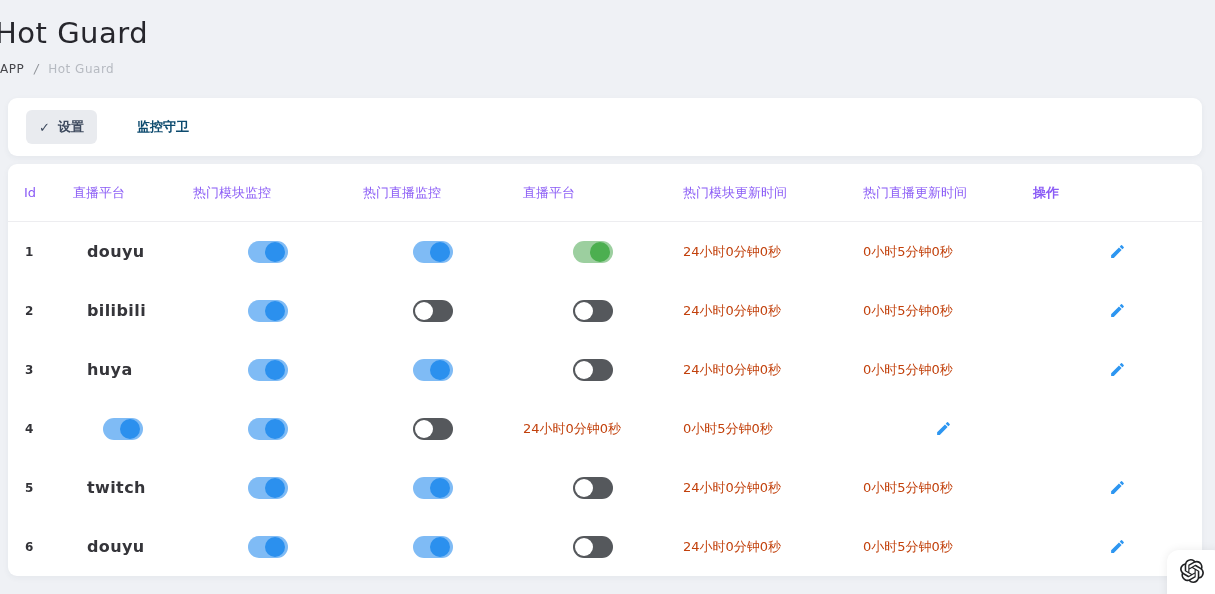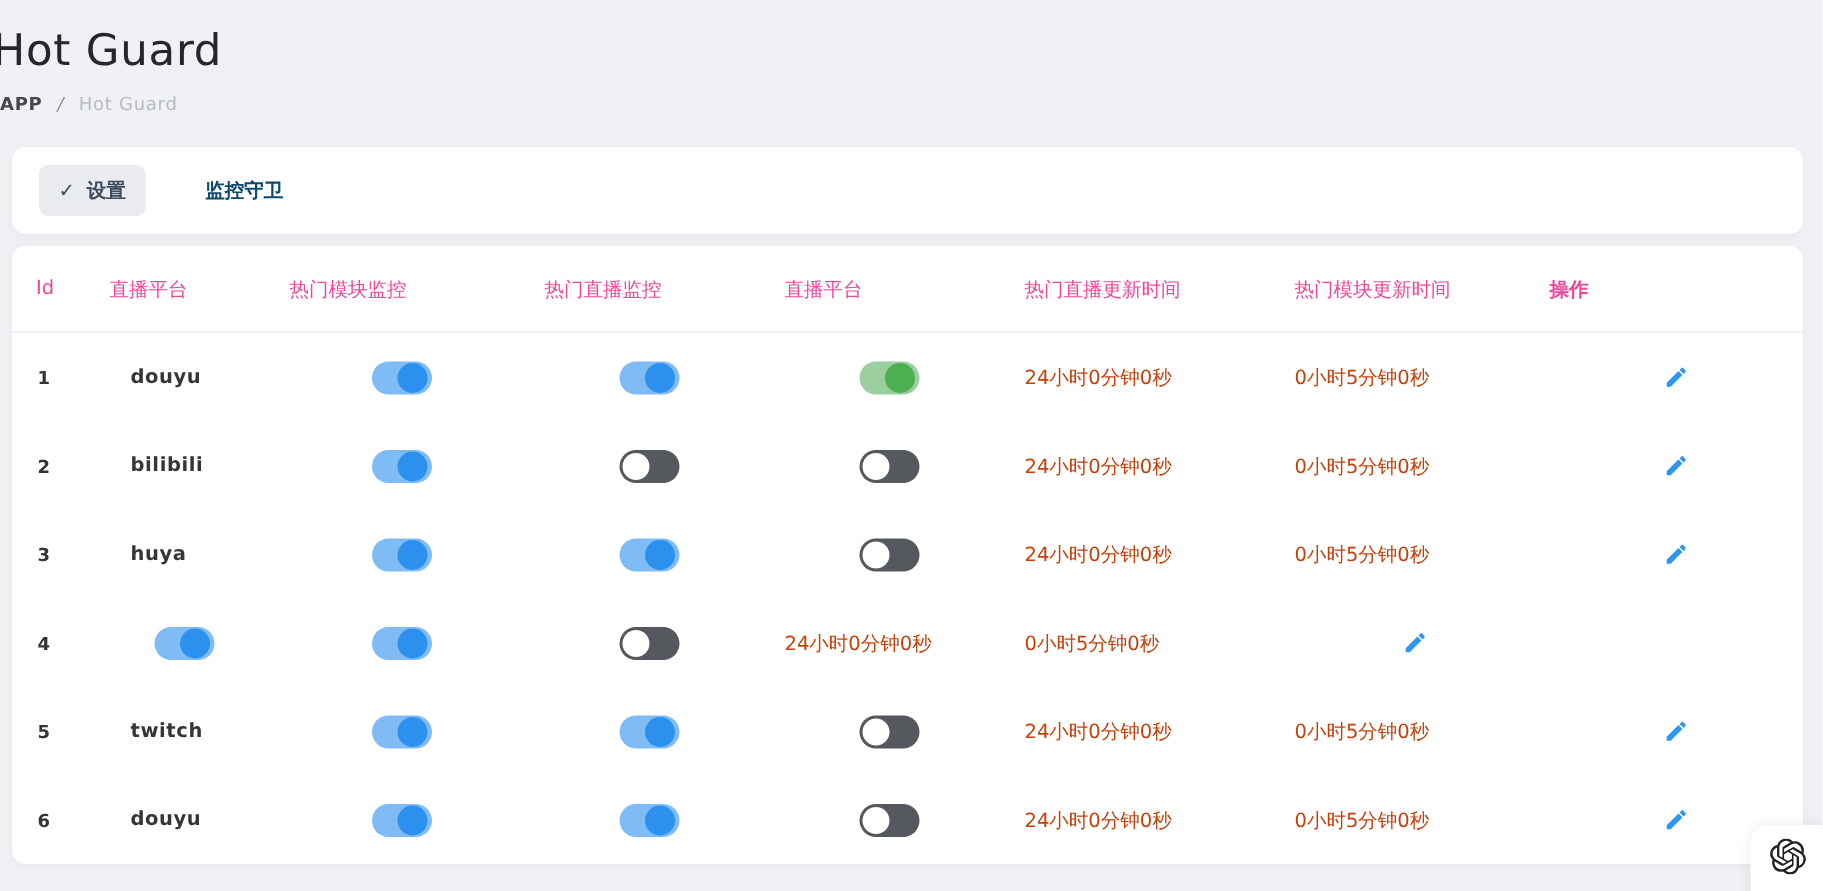--- a/index.html
+++ b/index.html
@@ -5,48 +5,48 @@
   html,body { margin:0; padding:0; }
   body {
     width:1215px; height:594px; overflow:hidden; position:relative;
     background:#eff1f5;
     font-family:"DejaVu Sans","Liberation Sans",sans-serif;
   }
   
   .page-header { padding-top:16px; margin-left:-5px; }
   .page-title { font-size:29px; font-weight:500; color:#26262c; letter-spacing:0.5px; line-height:34px; }
   .breadcrumb { margin-top:12px; margin-left:5px; font-size:12px; display:flex; align-items:center; gap:10px; }
-  .crumb-root { color:#46464b; font-weight:700; letter-spacing:0.5px; }
+  .crumb-root { color:#46464b; font-weight:400; letter-spacing:0.5px; }
   .crumb-sep  { color:#8e9197; font-style:italic; }
   .crumb-current { color:#b6bac1; letter-spacing:0.5px; }
 
   
   .card { background:#ffffff; border-radius:9px; box-shadow:0 2px 6px rgba(40,50,70,0.05); }
   .tabs-card { margin:22px 13px 0 8px; height:58px; display:flex; align-items:center; padding-left:18px; box-sizing:border-box; }
   .table-card { margin:8px 13px 0 8px; height:412px; overflow:hidden; }
 
   
   .tab-chip {
     display:flex; align-items:center; gap:8px;
     background:#e9ebef; border-radius:6px; padding:8px 13px;
     font-size:13px; font-weight:600; color:#3e4a5e; cursor:pointer;
   }
   .tab-chip .check { font-size:13px; color:#3e4a5e; }
   .tab-plain { margin-left:40px; font-size:13px; font-weight:600; color:#0c4a6e; cursor:pointer; }
 
   
   .grid { display:grid; grid-template-columns:55px 120px 170px 160px 160px 180px 180px 1fr; }
   .thead { height:57px; border-bottom:1px solid #ededf0; align-items:center; }
-  .th { font-size:13px; color:#ec4899; padding-left:10px; }
+  .th { font-size:13px; color:#8b5cf6; padding-left:10px; }
   .th.first { padding-left:16px; }
   .th.center { padding-left:0;font-weight:bold; }
   .trow { height:59px; }
   .cell { display:flex; align-items:center; }
   .id-cell { padding-left:17px; font-size:12px; font-weight:700; color:#333338; }
-  .platform-cell { padding-left:24px; font-size:13px; font-weight:600; color:#35353a; letter-spacing:0.4px; }
+  .platform-cell { padding-left:24px; font-size:16px; font-weight:600; color:#35353a; letter-spacing:0.4px; }
   .toggle-cell { justify-content:center; }
   .time-cell { padding-left:10px; font-size:13px; color:#c2410c; }
   .action-cell { justify-content:center; }
 
   
   .toggle { width:40px; height:22px; border-radius:11px; position:relative; cursor:pointer; }
   .toggle .knob { position:absolute; border-radius:50%; }
   .toggle.on-blue  { background:#7fbbf5; }
   .toggle.on-blue .knob  { top:1px; left:17px; width:20px; height:20px; background:#2b90ee; }
   .toggle.on-green { background:#9ccf9f; }
@@ -86,22 +86,22 @@
   <div class="tab-plain">监控守卫</div>
 </div>
 
 <div class="card table-card">
   <div class="grid thead">
     <div class="th first">Id</div>
     <div class="th">直播平台</div>
     <div class="th">热门模块监控</div>
     <div class="th">热门直播监控</div>
     <div class="th">直播平台</div>
+    <div class="th">热门模块更新时间</div>
     <div class="th">热门直播更新时间</div>
-    <div class="th">热门模块更新时间</div>
     <div class="th center">操作</div>
   </div>
   <div id="table-body">
   <div class="grid trow">
     <div class="cell id-cell">1</div>
     <div class="cell platform-cell">douyu</div>
     <div class="cell toggle-cell">
       <div class="toggle on-blue">
         <div class="knob"></div>
       </div>

